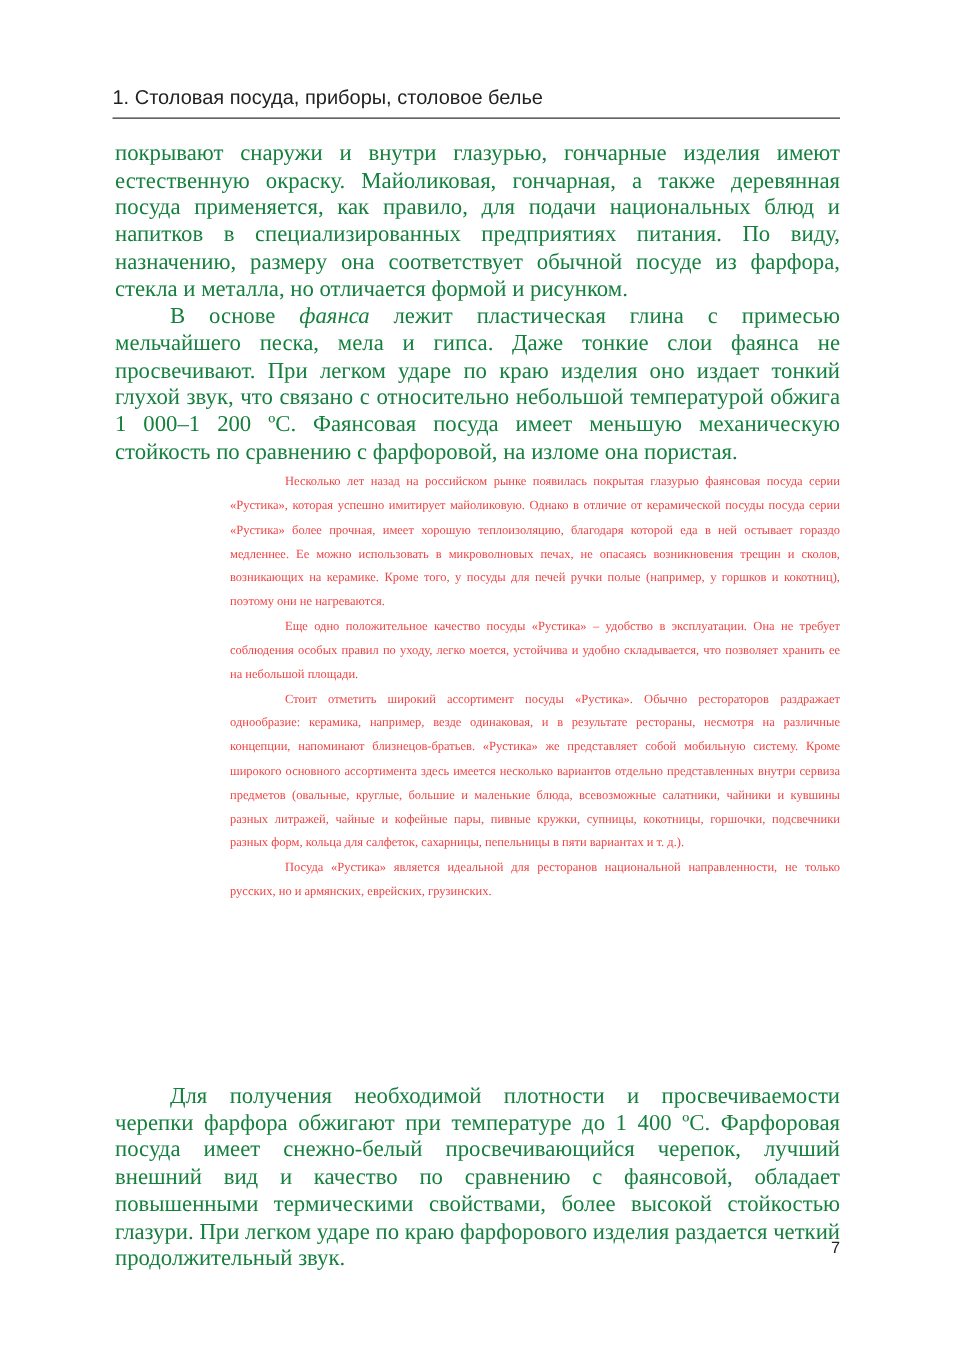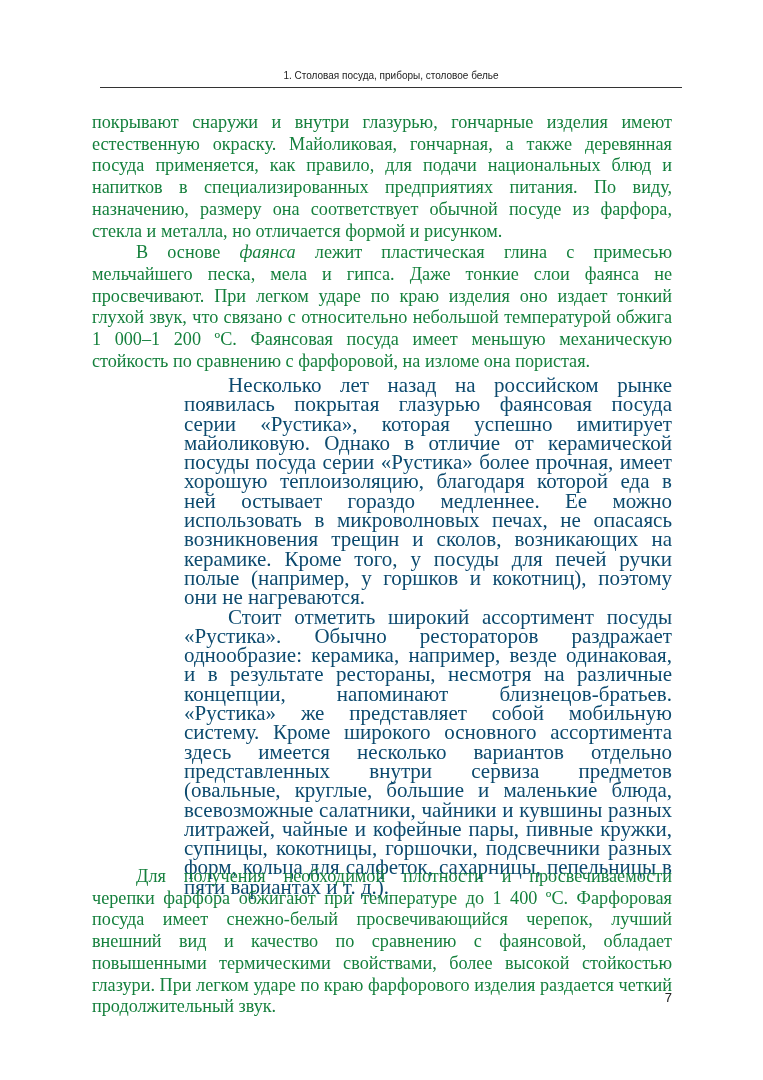--- a/index.html
+++ b/index.html
@@ -1,53 +1,55 @@
 <!DOCTYPE html>
 <html><head>
 <meta charset="utf-8">
 <style>
   html, body { margin: 0; padding: 0; background: #ffffff; }
   body { width: 763px; height: 1080px; position: relative; overflow: hidden; color: #111; }
   .header {
-    position: absolute; left: 100px; top: 70px; width: 582px;
-    text-align: center; font-family: "Liberation Sans", sans-serif;
-    font-size: 10px; color: #222; padding-bottom: 6px;
+    position: absolute; left: 90px; top: 70px; width: 582px;
+    text-align: left; font-family: "Liberation Sans", sans-serif;
+    font-size: 16px; color: #222; padding-bottom: 6px;
     border-bottom: 1.5px solid #333;
   }
   .body-text {
     position: absolute; left: 92px; width: 580px;
     font-family: "Liberation Serif", serif; font-size: 18.2px;
     line-height: 21.7px; text-align: justify; color: #15803d;
   }
   .body-text p { margin: 0; text-indent: 0; }
   .body-text p.indent { text-indent: 44px; }
   .inset {
     position: absolute; left: 184px; width: 488px;
-    font-family: "Liberation Serif", serif; font-size: 21px;
-    line-height: 19.3px; text-align: justify; color: #0c4a6e;
+    font-family: "Liberation Serif", serif; font-size: 10px;
+    line-height: 19.3px; text-align: justify; color: #ef4444;
   }
   .inset p { margin: 0; text-indent: 44px; }
   em { }
   .page-number {
     position: absolute; left: 600px; top: 990px; width: 72px; text-align: right;
     font-family: "Liberation Sans", sans-serif; font-size: 13px; color: #222;
   }
 </style>
 </head>
 <body>
 
 <div class="header">1. Столовая посуда, приборы, столовое белье</div>
 
 <div class="body-text" style="top:112px;">
   <p>покрывают снаружи и внутри глазурью, гончарные изделия имеют естественную окраску. Майоликовая, гончарная, а также деревянная посуда применяется, как правило, для подачи национальных блюд и напитков в специализированных предприятиях питания. По виду, назначению, размеру она соответствует обычной посуде из фарфора, стекла и металла, но отличается формой и рисунком.</p>
   <p class="indent"><span>В основе </span><em>фаянса</em><span> лежит пластическая глина с примесью мельчайшего песка, мела и гипса. Даже тонкие слои фаянса не просвечивают. При легком ударе по краю изделия оно издает тонкий глухой звук, что связано с относительно небольшой температурой обжига 1 000–1 200 ºС. Фаянсовая посуда имеет меньшую механическую стойкость по сравнению с фарфоровой, на изломе она пористая.</span></p>
 </div>
 
 <div class="inset" style="top:376px;">
   <p>Несколько лет назад на российском рынке появилась покрытая глазурью фаянсовая посуда серии «Рустика», которая успешно имитирует майоликовую. Однако в отличие от керамической посуды посуда серии «Рустика» более прочная, имеет хорошую теплоизоляцию, благодаря которой еда в ней остывает гораздо медленнее. Ее можно использовать в микроволновых печах, не опасаясь возникновения трещин и сколов, возникающих на керамике. Кроме того, у посуды для печей ручки полые (например, у горшков и кокотниц), поэтому они не нагреваются.</p>
+  <p>Еще одно положительное качество посуды «Рустика» – удобство в эксплуатации. Она не требует соблюдения особых правил по уходу, легко моется, устойчива и удобно складывается, что позволяет хранить ее на небольшой площади.</p>
   <p>Стоит отметить широкий ассортимент посуды «Рустика». Обычно рестораторов раздражает однообразие: керамика, например, везде одинаковая, и в результате рестораны, несмотря на различные концепции, напоминают близнецов-братьев. «Рустика» же представляет собой мобильную систему. Кроме широкого основного ассортимента здесь имеется несколько вариантов отдельно представленных внутри сервиза предметов (овальные, круглые, большие и маленькие блюда, всевозможные салатники, чайники и кувшины разных литражей, чайные и кофейные пары, пивные кружки, супницы, кокотницы, горшочки, подсвечники разных форм, кольца для салфеток, сахарницы, пепельницы в пяти вариантах и т. д.).</p>
+  <p>Посуда «Рустика» является идеальной для ресторанов национальной направленности, не только русских, но и армянских, еврейских, грузинских.</p>
 </div>
 
 <div class="body-text" style="top:866px;">
   <p class="indent">Для получения необходимой плотности и просвечиваемости черепки фарфора обжигают при температуре до 1 400 ºС. Фарфоровая посуда имеет снежно-белый просвечивающийся черепок, лучший внешний вид и качество по сравнению с фаянсовой, обладает повышенными термическими свойствами, более высокой стойкостью глазури. При легком ударе по краю фарфорового изделия раздается четкий продолжительный звук.</p>
 </div>
 
 <div class="page-number">7</div>
 
 </body></html>

